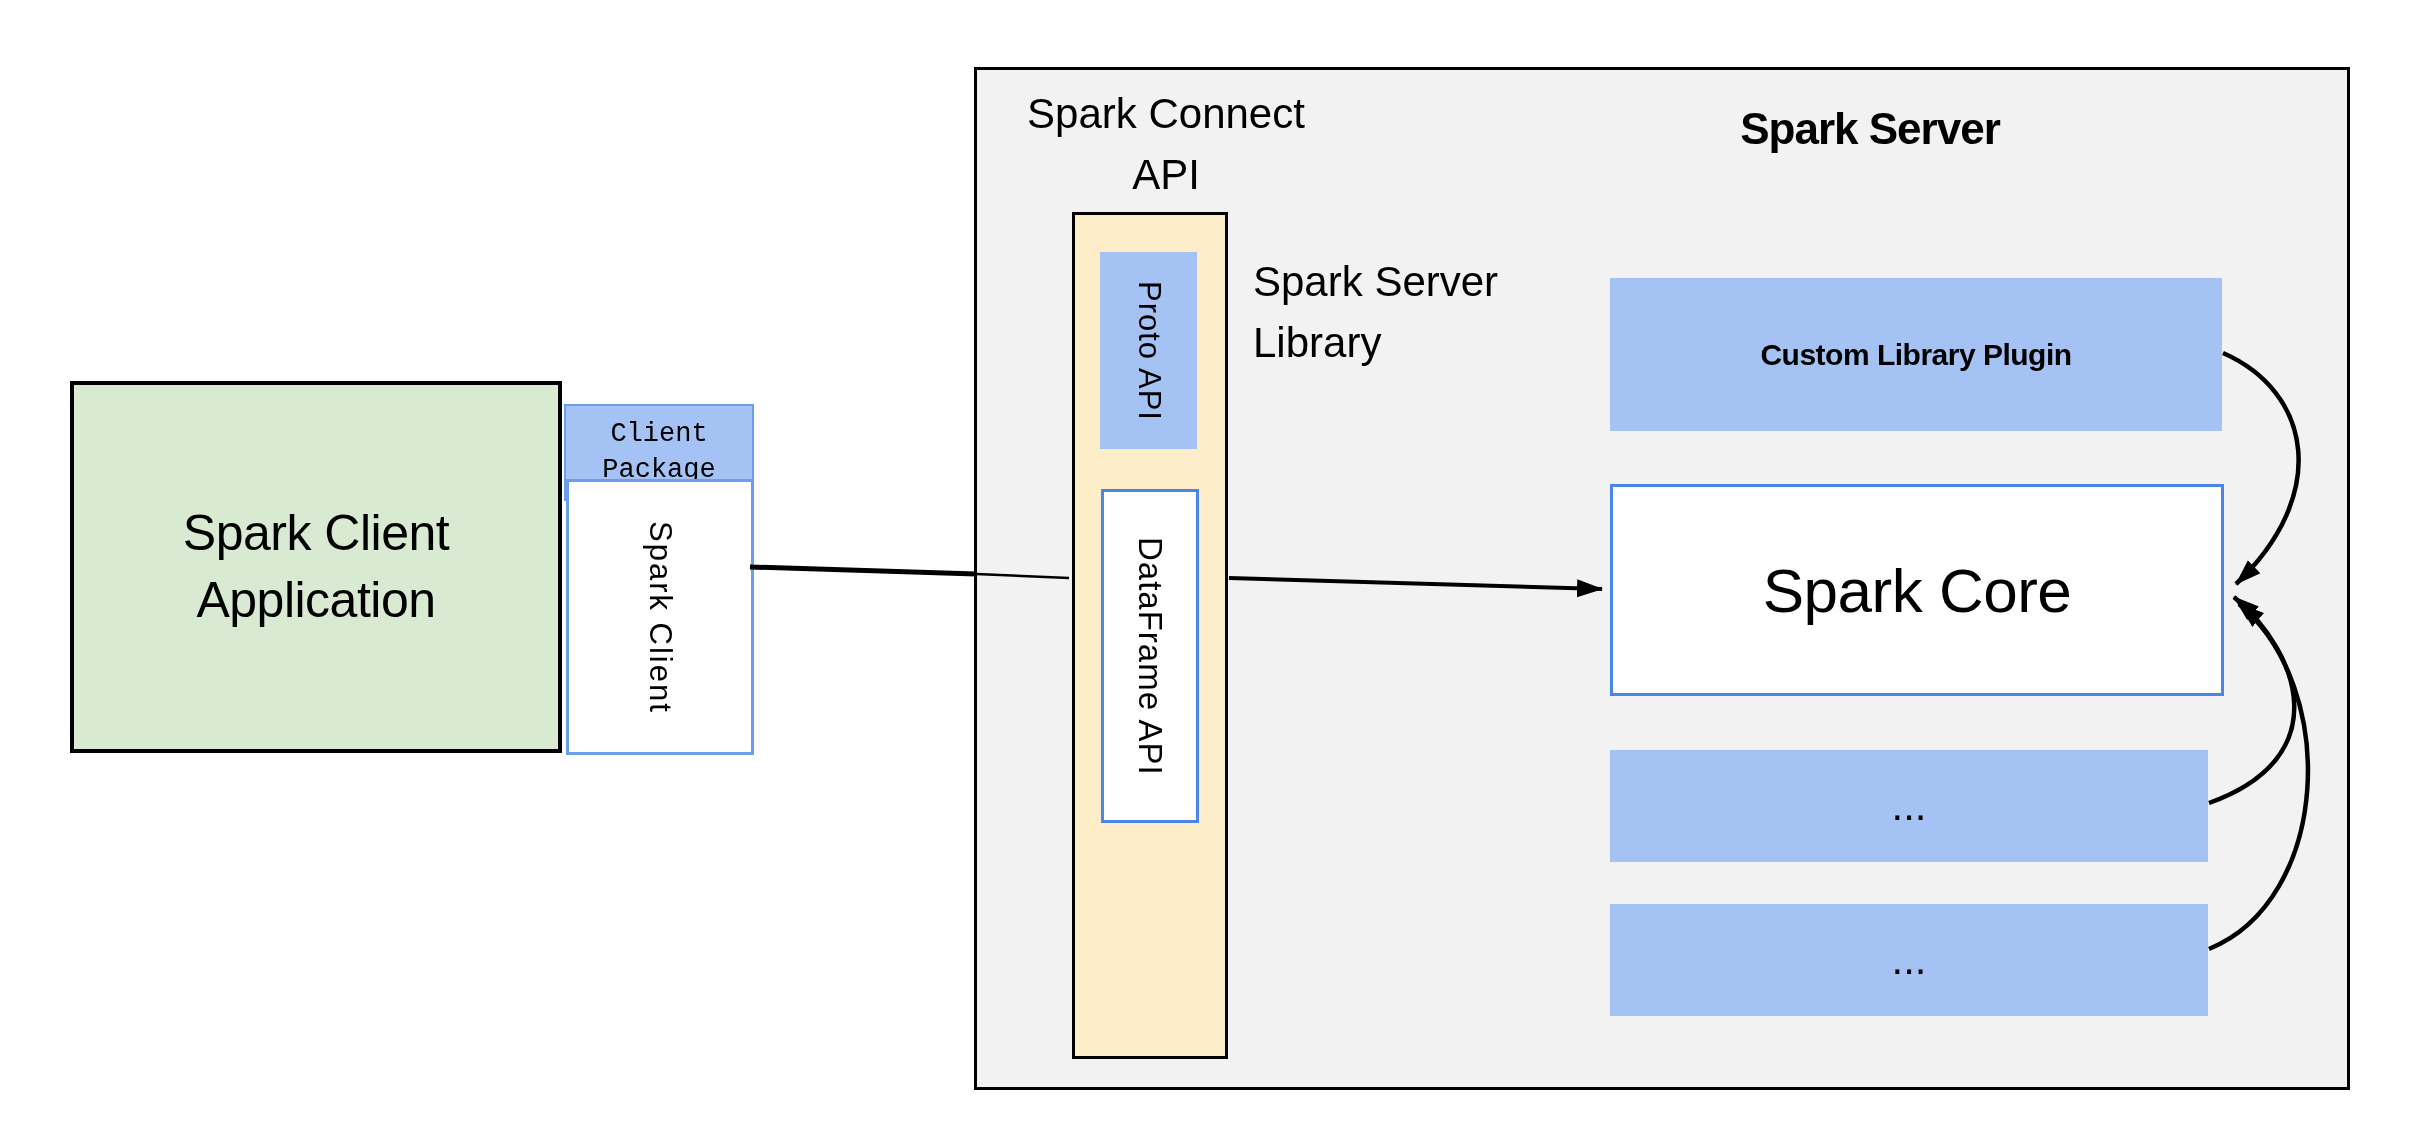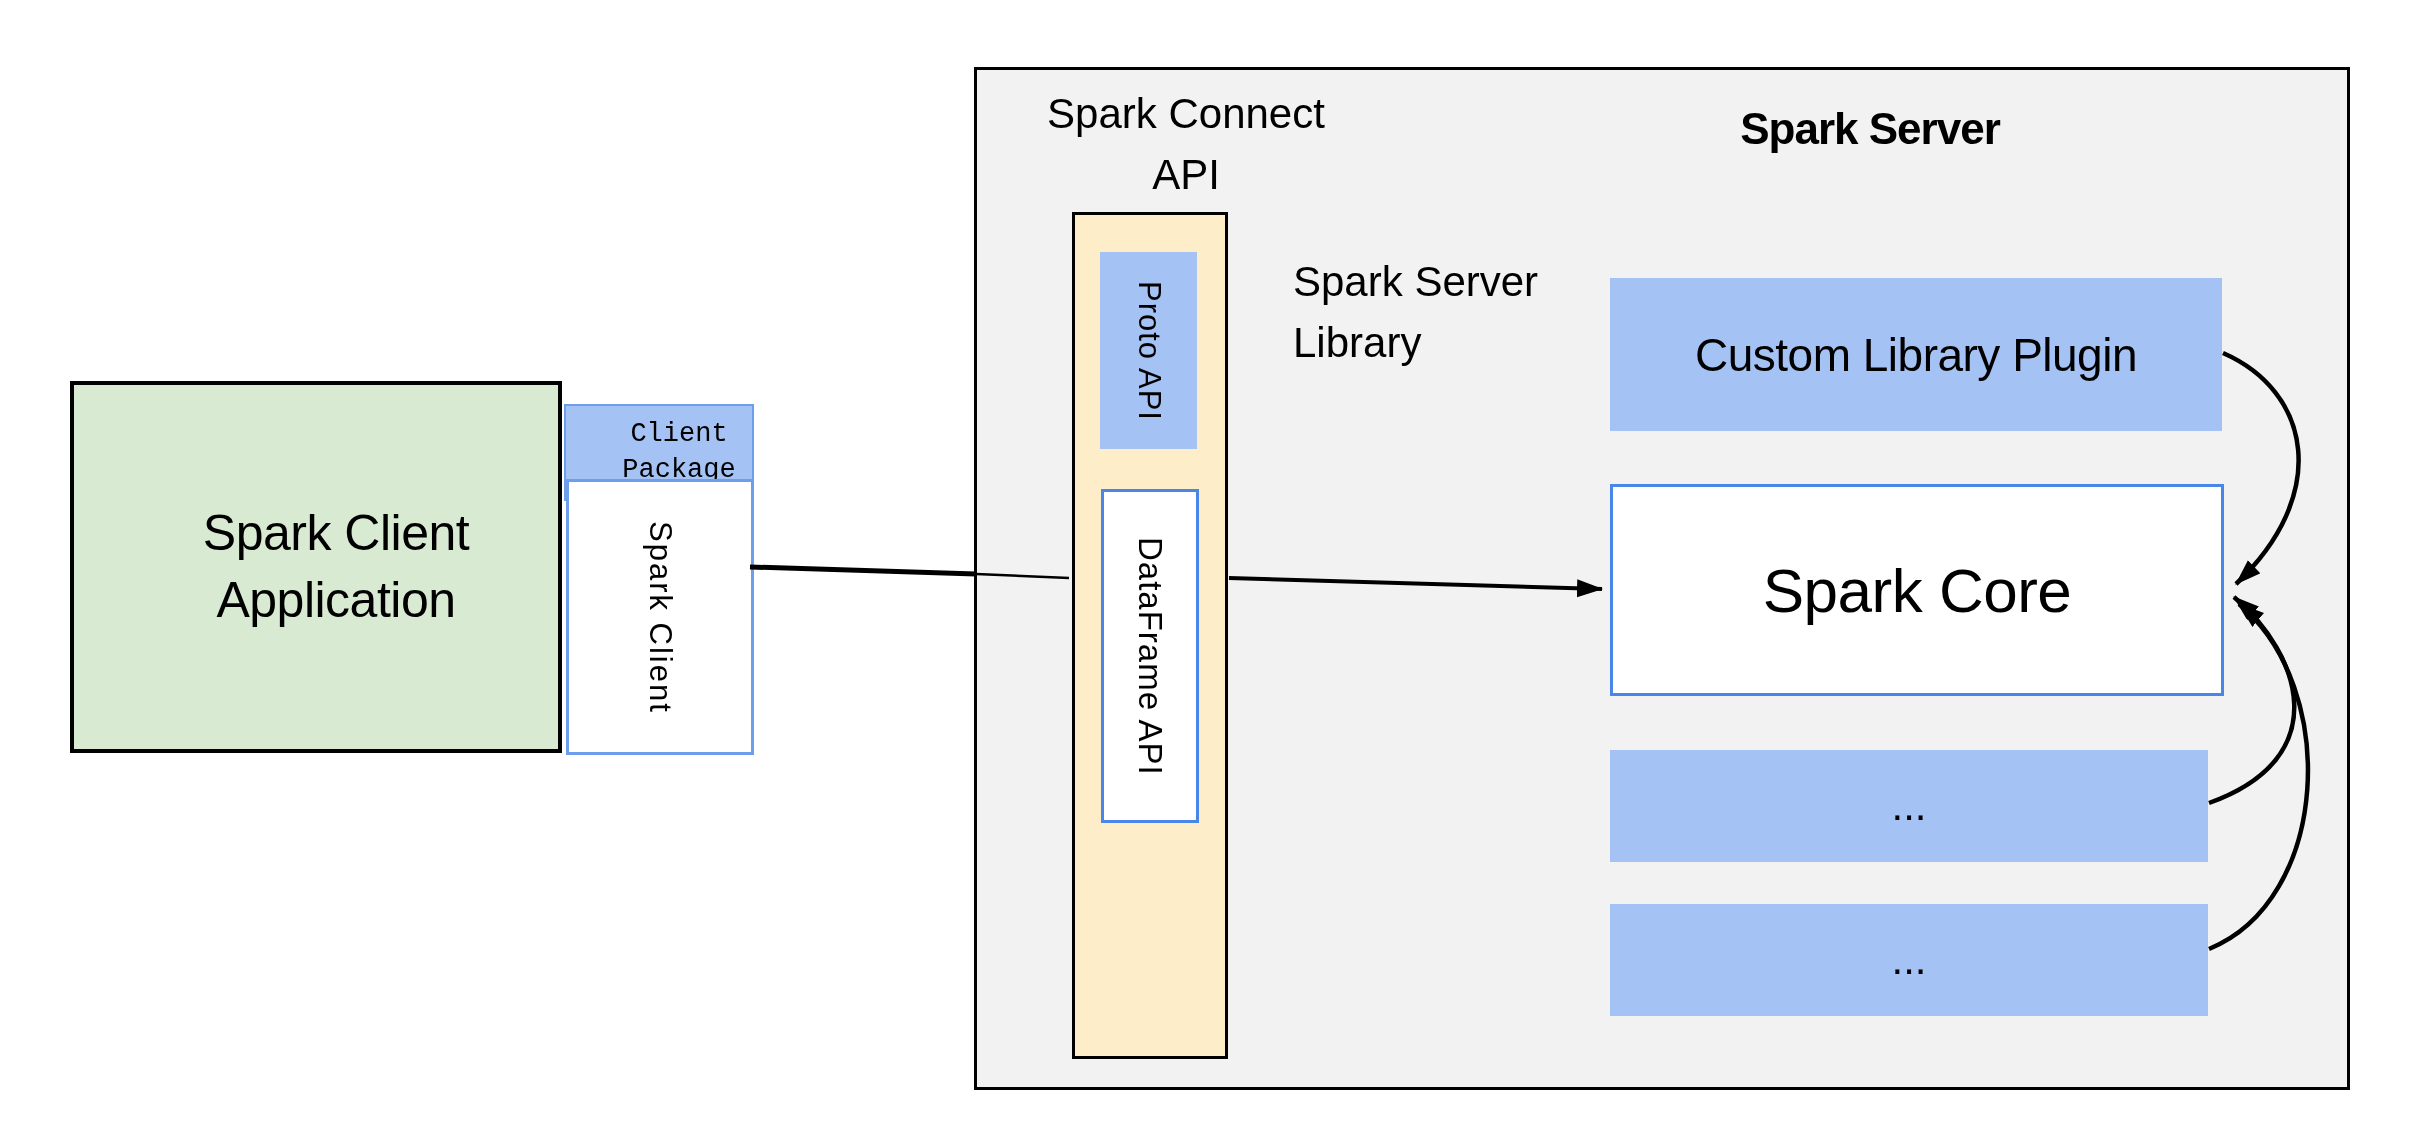--- a/index.html
+++ b/index.html
@@ -6,21 +6,21 @@
     --canvas_bg:#ffffff; --server_bg:#f2f2f2; --green_fill:#d9ead3;
     --blue_fill:#a4c2f4; --yellow_fill:#fdeec9; --blue_border:#4a86e8;
     --line_color:#000000; --text_color:#000000;
   }
   *{box-sizing:border-box; margin:0; padding:0;}
   html,body{width:2435px; height:1135px; background:var(--canvas_bg);
     font-family:"Liberation Sans", sans-serif; color:var(--text_color);}
   .stage{position:relative; width:2435px; height:1135px; overflow:hidden;}
   .abs{position:absolute;}
   .center-flex{display:flex; align-items:center; justify-content:center; text-align:center;}
-  .multiline{white-space:pre-line;padding-left:40px;}
+  .multiline{white-space:pre-line;}
 
   
   .green-box{left:70px; top:381px; width:492px; height:372px;
     background:var(--green_fill); border:4px solid #000; z-index:1;}
   .green-box .label{font-size:50px; line-height:1.34; letter-spacing:-0.5px;}
   .client-package{left:564px; top:404px; width:190px; height:97px;
     background:var(--blue_fill); border:2px solid #6d9eeb; z-index:2;font-family:Liberation Mono, monospace;}
   .client-package .label{font-size:27px; line-height:1.3;}
   .spark-client{left:566px; top:479px; width:188px; height:276px;
     background:#fff; border:3px solid #6d9eeb; z-index:2;}
@@ -43,21 +43,21 @@
   .proto-api .label{font-size:31px; letter-spacing:1px;}
   .dataframe-api{left:1101px; top:489px; width:98px; height:334px;
     background:#fff; border:3px solid var(--blue_border); z-index:2;}
   .dataframe-api .label{font-size:33px; letter-spacing:1px;}
   .server-library-label{left:1253px; top:252px; width:420px; font-size:42px;
     line-height:1.45; text-align:left; z-index:3;}
 
   
   .plugin-box{left:1610px; top:278px; width:612px; height:153px;
     background:var(--blue_fill); z-index:2;}
-  .plugin-box .label{font-size:46px; letter-spacing:-0.5px;}
+  .plugin-box .label{font-size:30px; letter-spacing:-0.5px;font-weight:bold;}
   .core-box{left:1610px; top:484px; width:614px; height:212px;
     background:#fff; border:3px solid var(--blue_border); z-index:2;}
   .core-box .label{font-size:62px; letter-spacing:-0.5px;}
   .module-box{left:1610px; width:598px; height:112px; background:var(--blue_fill); z-index:2;}
   .module-1{top:750px;}
   .module-2{top:904px;}
   .module-box .label{font-size:42px;}
 
   .arrows{left:0; top:0; width:2435px; height:1135px; z-index:4; pointer-events:none;}
 </style>

